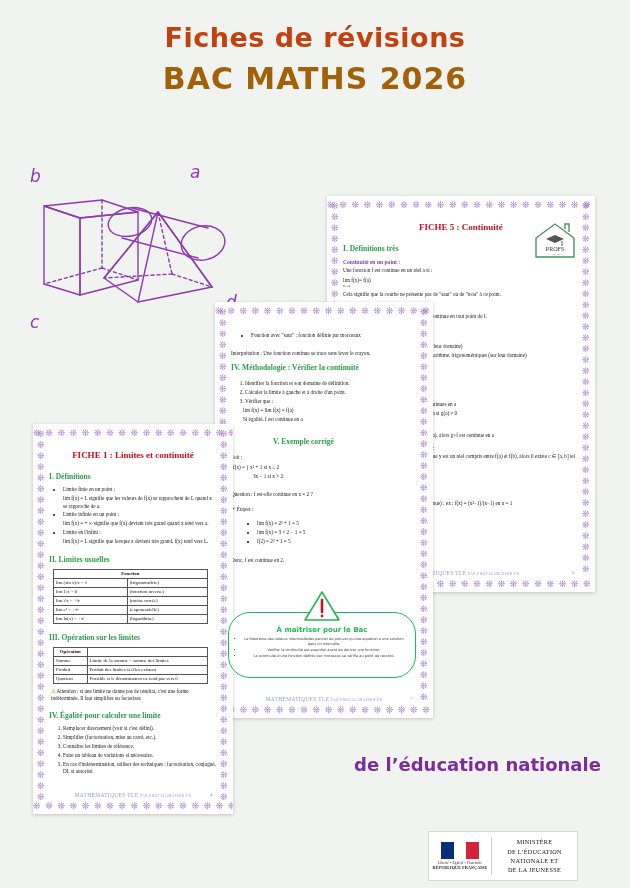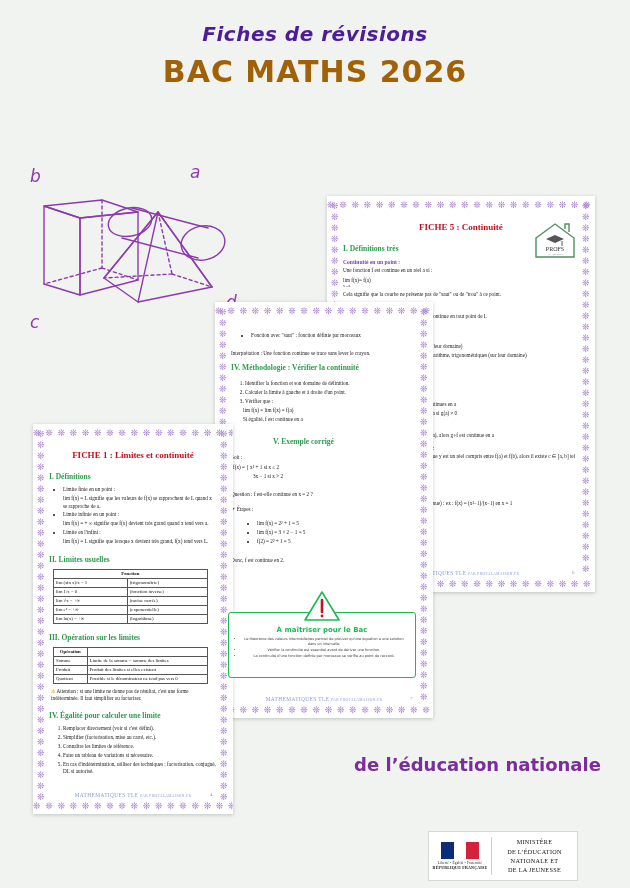--- a/index.html
+++ b/index.html
@@ -2,21 +2,21 @@
 <html><head>
 <meta charset="utf-8">
 <style>
   html,body{margin:0;padding:0;}
   body{
     width:630px;height:888px;position:relative;overflow:hidden;
     background:#f1f3f0;
     font-family:"Liberation Serif", serif;
   }
   .hdr{position:absolute;left:0;top:22px;width:630px;text-align:center;}
-  .hdr .l1{font-family:"DejaVu Sans", sans-serif;font-weight:bold;font-size:20px;color:#4c1d95;letter-spacing:.5px;font-style:italic;}
+  .hdr .l1{font-family:"DejaVu Sans", sans-serif;font-weight:bold;font-size:27px;color:#c2410c;letter-spacing:.5px;}
   .hdr .l2{font-family:"DejaVu Sans", sans-serif;font-weight:bold;font-size:30px;color:#a16207;margin-top:8px;letter-spacing:1px;}
 
   .footer-note{position:absolute;left:335px;top:752px;width:285px;text-align:center;
     font-family:"DejaVu Sans", sans-serif;font-weight:bold;font-size:18px;color:#7B2D9B;line-height:1.45;}
 
   
   .ministry{position:absolute;left:428px;top:831px;width:148px;height:48px;background:#ffffff;
     border:1px solid #d8d8d8;display:flex;align-items:center;}
   .ministry .flag{width:54px;display:flex;flex-direction:column;align-items:center;justify-content:center;padding:0 4px;}
   .ministry .bars{display:flex;width:38px;height:17px;}
@@ -57,21 +57,21 @@
   .warn{font-size:5.1px;color:#1a1a1a;margin:4px 0 0 2px;line-height:1.45;}
   .warn b{color:#e8a400;}
   .docfoot{position:absolute;left:16px;right:16px;bottom:16px;text-align:center;
     font-size:5.4px;color:#8b9ccc;letter-spacing:.4px;}
   .docfoot .small{font-size:3.6px;}
   .docfoot .pg{position:absolute;right:4px;top:0;font-size:5px;color:#8b9ccc;}
   .logo-house{position:absolute;right:18px;top:24px;width:44px;height:40px;}
 
   
   .callout{position:absolute;left:228px;top:612px;width:186px;height:64px;
-    border:1.6px solid #1db954;border-radius:3px;background:#ffffff;}
+    border:1.6px solid #1db954;border-radius:22px;background:#ffffff;}
   .callout .bang{position:absolute;left:50%;top:-22px;transform:translateX(-50%);width:36px;height:30px;}
   .callout .ct{text-align:center;font-family:"DejaVu Sans", sans-serif;font-weight:bold;
     font-size:7px;color:#1db954;margin-top:13px;}
   .callout ul{margin:3px 10px 0 14px;padding:0;}
   .callout li{font-family:"DejaVu Sans", sans-serif;font-size:3.5px;color:#444;line-height:1.45;
     text-align:center;margin:1px 0;}
 </style>
 </head>
 <body>
 

